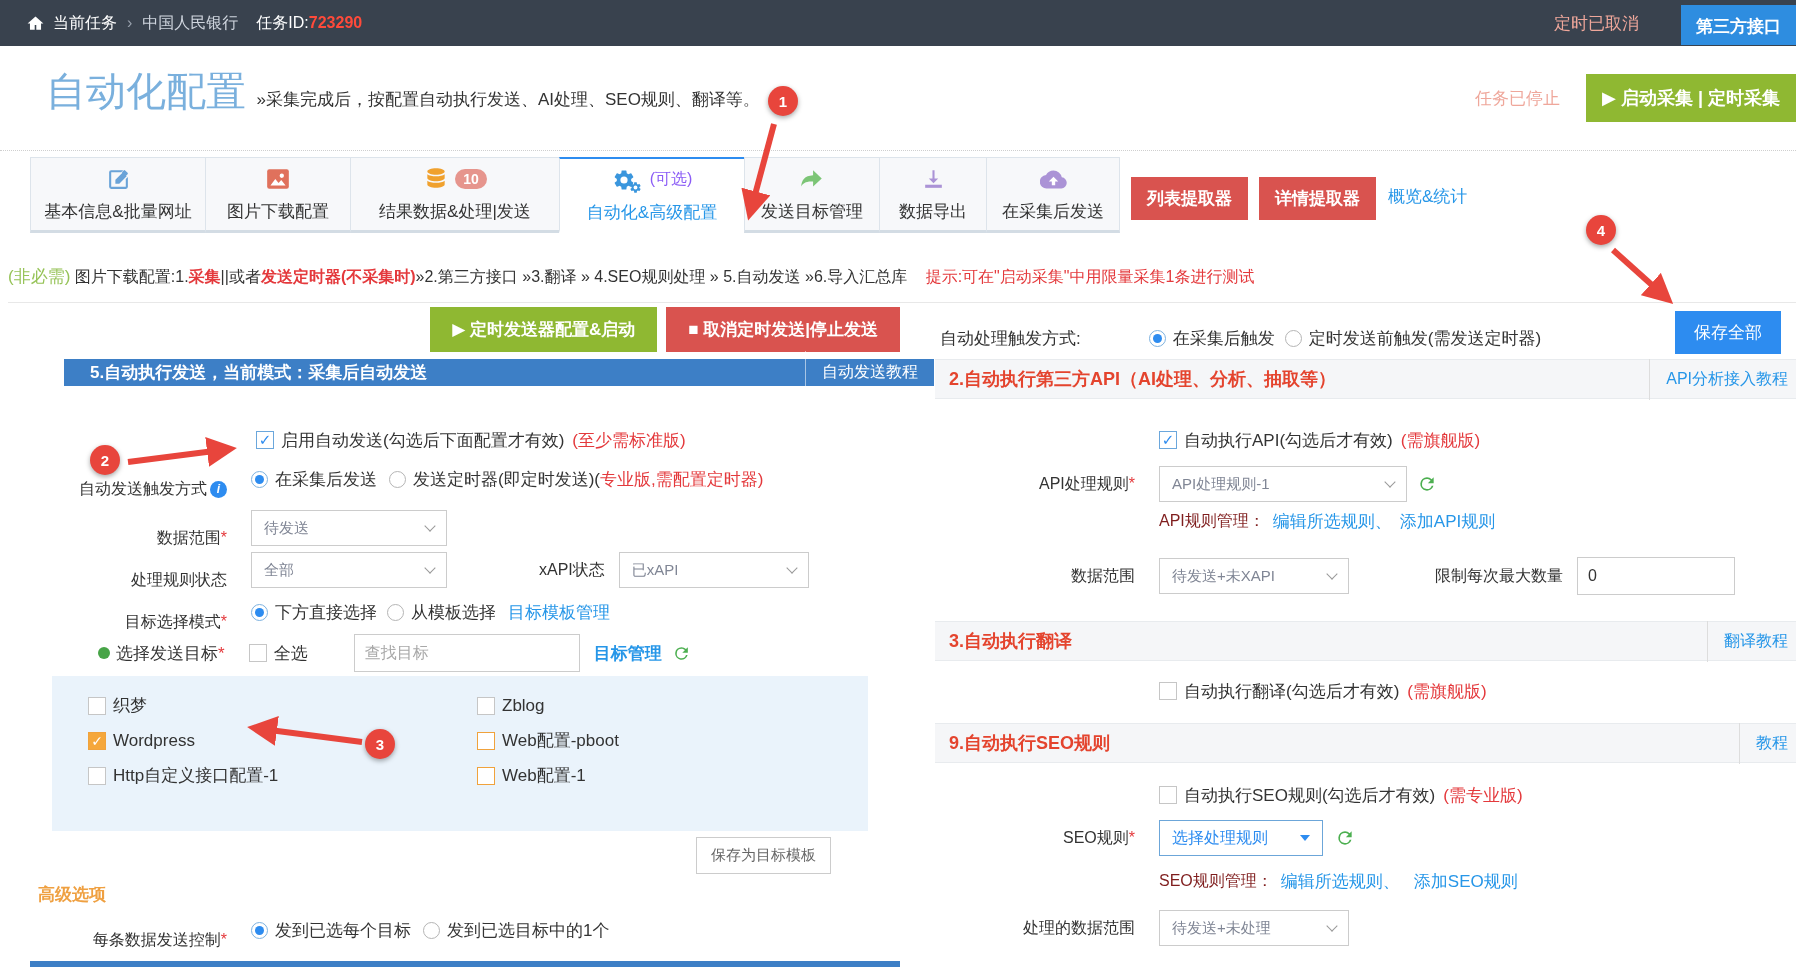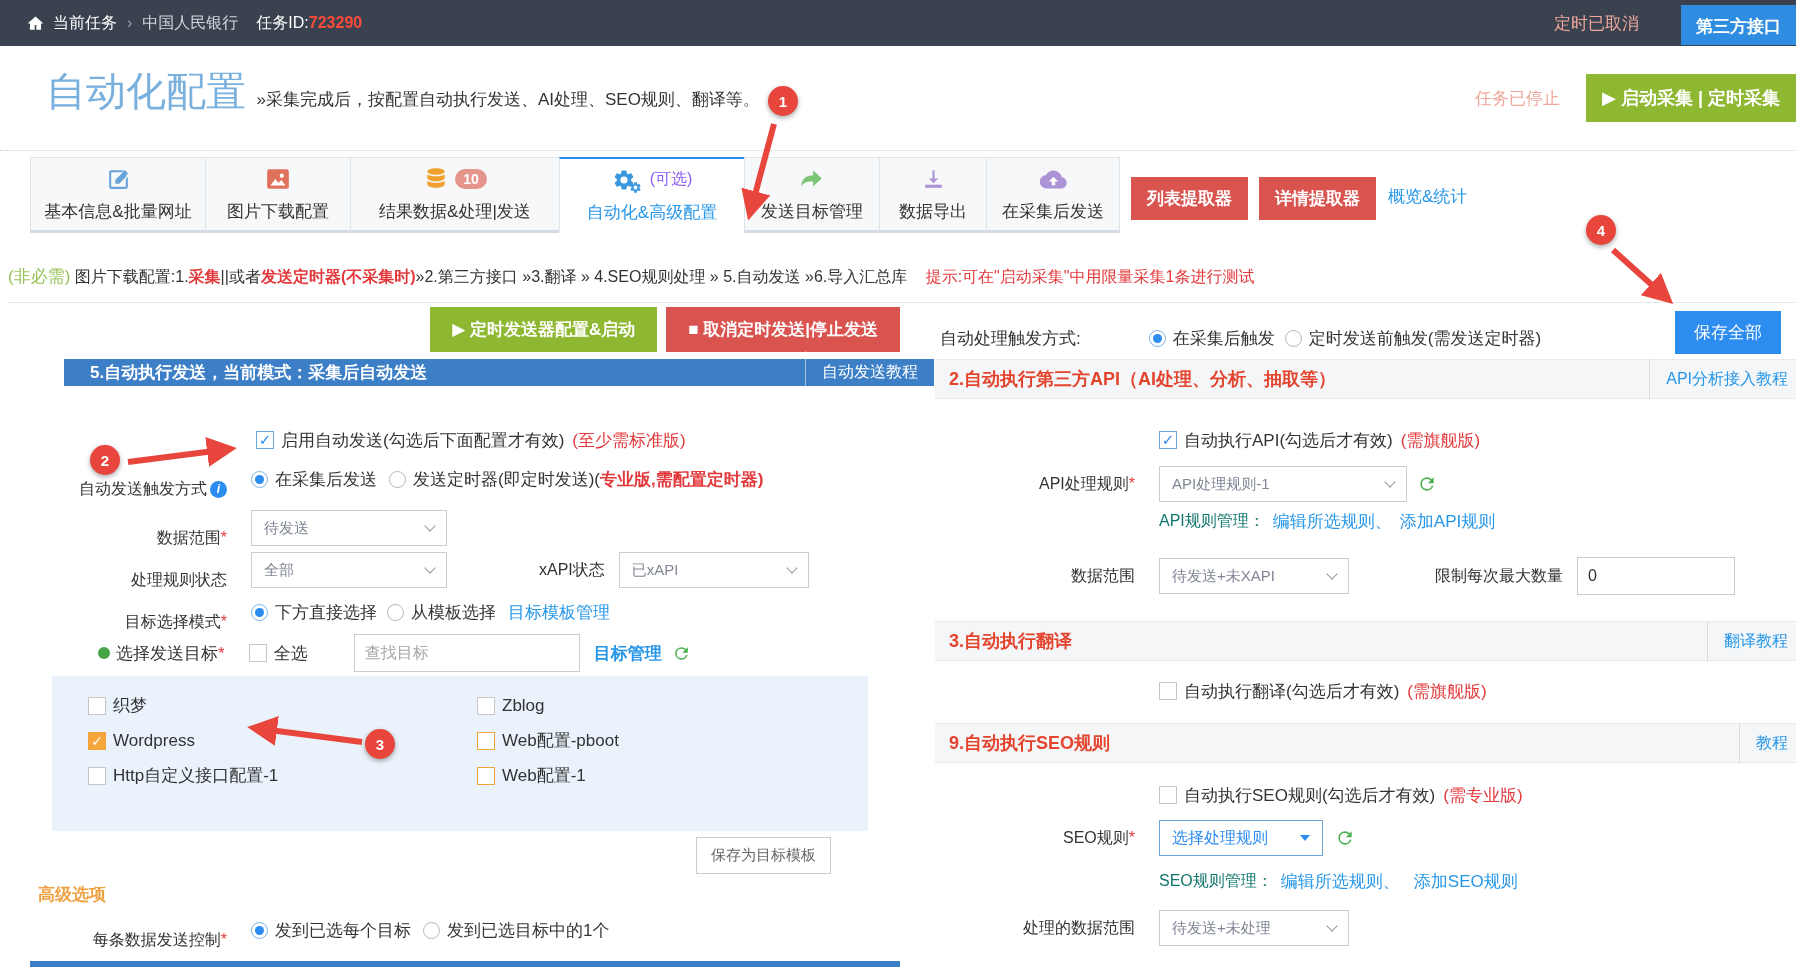--- a/index.html
+++ b/index.html
@@ -115,21 +115,21 @@
   .btn-tpl { position:absolute; top:534px; left:666px; background:#fff; border:1px solid #ccc;
     color:#666; font-size:15px; padding:8px 14px; cursor:pointer; }
   .adv { position:absolute; top:580px; left:8px; color:#efa041; font-size:17px; font-weight:bold; }
 
   .band { position:absolute; left:0; width:100%; height:40px; background:#f5f6f8;
     border-top:1px solid #e8ebee; border-bottom:1px solid #e8ebee; display:flex;
     align-items:center; justify-content:space-between; padding-left:14px; }
   .band-t { color:#e4442e; font-weight:bold; font-size:18px; white-space:nowrap; }
   .band-l { color:#2696e8; font-size:16px; border-left:1px solid #ddd; padding:10px 8px 10px 16px;
     white-space:nowrap; cursor:pointer; }
-  .mng { color:#0f766e; font-size:16px; }
+  .mng { color:#7f1d1d; font-size:16px; }
 
   .annot { position:absolute; width:30px; height:30px; border-radius:50%; background:#e8453c;
     color:#fff; font-size:15px; font-weight:bold; display:flex; align-items:center; justify-content:center;
     box-shadow:0 2px 5px rgba(0,0,0,.35); z-index:60; }
   .overlay { position:absolute; left:0; top:0; z-index:55; pointer-events:none; }
   .bstrip { position:absolute; left:30px; top:961px; width:870px; height:6px; background:#3d7fc6; }
   svg { flex:none; }
 </style>
 </head>
 <body>
@@ -272,21 +272,21 @@
 
       <div class="frow" style="top:161px;height:30px">
         <span class="lbl" style="display:inline-flex;align-items:center;justify-content:flex-end">
           <span>自动发送触发方式</span>
           <span class="info">i</span>
         </span>
         <span class="rd on" style="margin-left:14px"></span>
         <span>在采集后发送</span>
         <span class="rd" style="margin-left:12px"></span>
         <span>发送定时器(即定时发送)(</span>
-          <span class="n-red-b" style="font-weight:bold">专业版,需配置定时器)</span>
+          <span class="n-red-b" style="font-weight:normal">专业版,需配置定时器)</span>
       </div>
 
       <div class="frow" style="top:206px;height:38px">
         <span class="lbl"><span>数据范围</span><span class="req">*</span></span>
         <div class="sel gap14" style="width:196px">
           <span>待发送</span>
             <span class="chev"></span>
         </div>
       </div>
 

